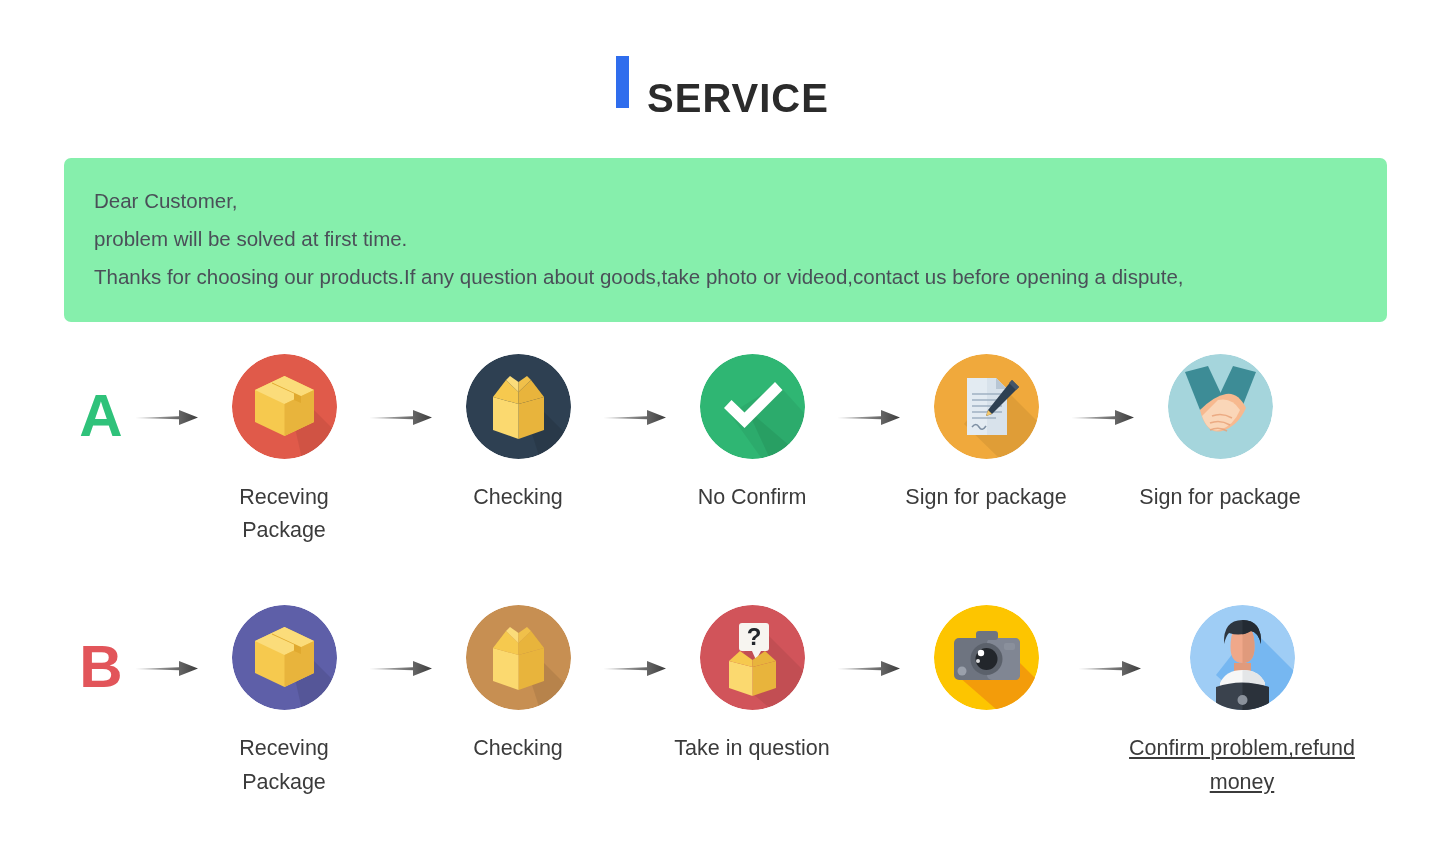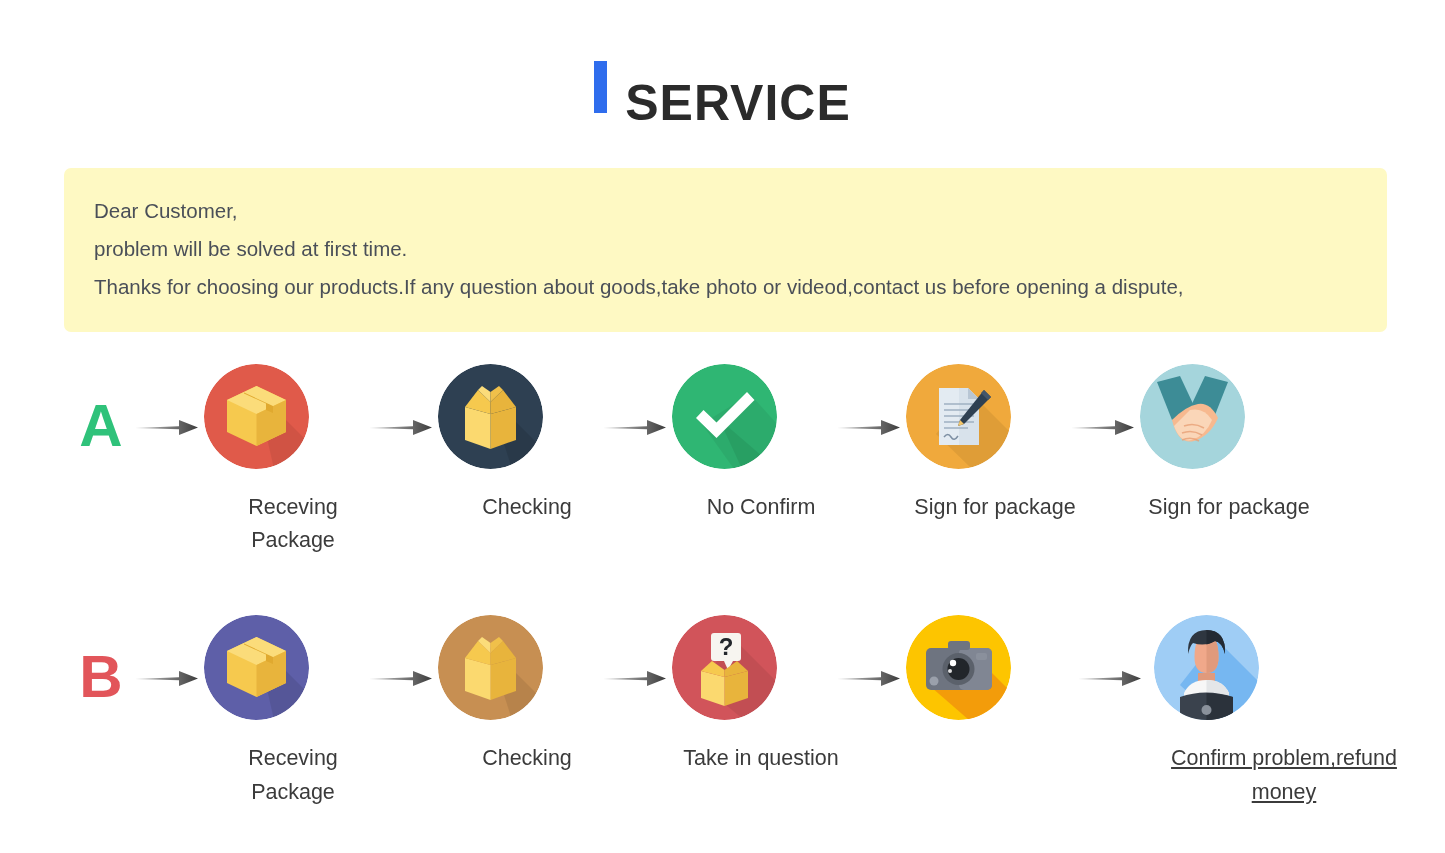--- a/index.html
+++ b/index.html
@@ -22,32 +22,32 @@
     gap: 18px;
     padding-top: 46px;
   }
   .title-bar {
     width: 13px;
     height: 52px;
     background: #2f6ded;
     flex: none;
   }
   .title-text {
-    font-size: 50px;
+    font-size: 40px;
     font-weight: bold;
     color: #2b2b2b;
     letter-spacing: 1px;
     line-height: 1;
     margin-top: 32px;
   }
 
   
   .notice {
     margin: 40px 58px 0 64px;
-    background: #fef9c3;
+    background: #86efac;
     border-radius: 7px;
     padding: 24px 30px 26px 30px;
   }
   .notice p {
     font-size: 20.5px;
     color: #4a4f58;
     line-height: 1.85;
     font-family: "Liberation Sans", sans-serif;
   }
 
@@ -81,20 +81,21 @@
     align-items: center;
     justify-content: center;
   }
   .arrow.wide { width: 88px; }
 
   .step {
     flex: none;
     width: 160px;
     display: flex;
     flex-direction: column;
+    align-items: center;
   }
   .step.wide { width: 176px; }
 
   .icon-circle {
     width: 105px;
     height: 105px;
     border-radius: 50%;
     position: relative;
     overflow: hidden;
     flex: none;

